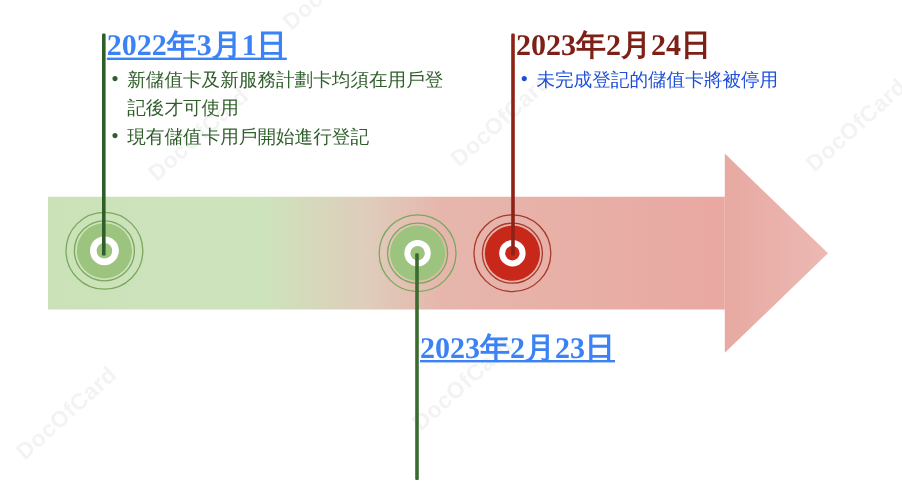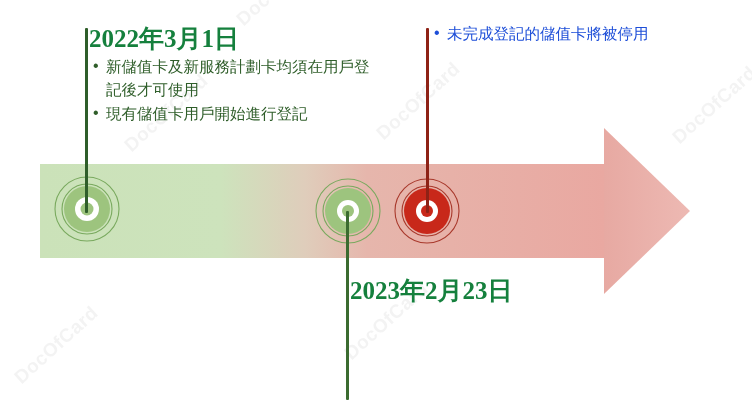--- a/index.html
+++ b/index.html
@@ -85,21 +85,21 @@
     margin-bottom: 1px;
   }
   .block li::before {
     content: "\2022";
     position: absolute;
     left: 2px;
     top: -1px;
     font-size: 16px;
   }
 
-  .block-green .heading { color: #15803d; }
+  .block-green .heading { color: #3b82f6; text-decoration: underline; }
   .block-green li { color: #2f5e2a; }
   .block-red .heading { color: #7e2016; }
   .block-red li { color: #1d4ed8; }
 
   .block-1 { left: 80px;  top: 24px;  width: 300px; }
   .block-2 { left: 421px; top: 24px;  width: 255px; }
   .block-3 { left: 341px; top: 276px; width: 345px; }
 </style>
 </head>
 <body>
@@ -163,20 +163,21 @@
 
   <div class="block block-green block-1">
     <div class="heading">2022年3月1日</div>
     <ul>
       <li>新儲值卡及新服務計劃卡均須在用戶登記後才可使用</li>
       <li>現有儲值卡用戶開始進行登記</li>
     </ul>
   </div>
 
   <div class="block block-red block-2">
+    <div class="heading">2023年2月24日</div>
     <ul>
       <li>未完成登記的儲值卡將被停用</li>
     </ul>
   </div>
 
   <div class="block block-green block-3">
     <div class="heading">2023年2月23日</div>
   </div>
 
 </div>

